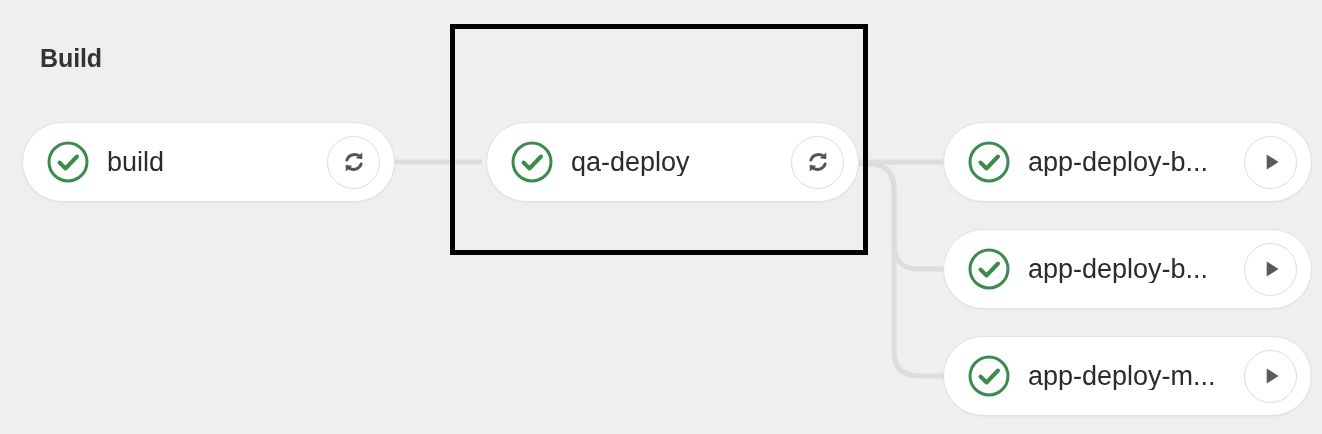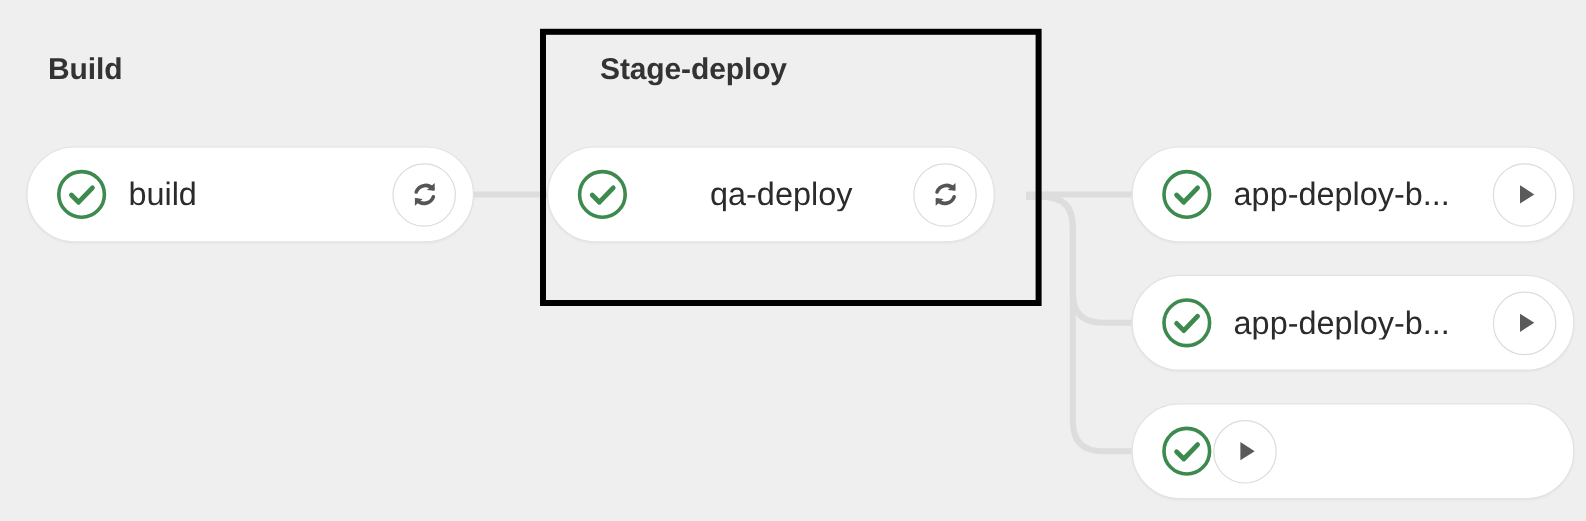--- a/index.html
+++ b/index.html
@@ -70,21 +70,21 @@
     background: #ffffff;
     border: 1px solid #e2e2e2;
     border-radius: 40px;
     box-sizing: border-box;
     display: flex;
     align-items: center;
     box-shadow: 0 1px 2px rgba(0,0,0,0.045);
   }
 
   .node-build   { left: 22px;  top: 122px; width: 373px; }
-  .node-qa      { left: 456px; top: 122px; width: 373px; text-align: center; }
+  .node-qa      { left: 486px; top: 122px; width: 373px; }
   .node-prod-0  { left: 943px; top: 122px; width: 369px; }
   .node-prod-1  { left: 943px; top: 229px; width: 369px; }
   .node-prod-2  { left: 943px; top: 336px; width: 369px; }
 
   .status-icon {
     flex: 0 0 auto;
     margin-left: 23px;
     width: 44px;
     height: 44px;
     display: block;
@@ -130,21 +130,20 @@
 
       <path d="M 855 164 L 869 164 Q 894 164 894 189 L 894 244 Q 894 269 919 269 L 943 269"></path>
 
       <path d="M 855 164 L 869 164 Q 894 164 894 189 L 894 351 Q 894 376 919 376 L 943 376"></path>
     </g>
   </svg>
 
   <div id="selected-stage-box"></div>
 
   <div class="stage-title build">Build</div>
-  <div class="stage-title stage">Stage-deploy</div>
 
   <div class="node node-build">
     <svg class="status-icon" viewBox="0 0 44 44">
       <circle cx="22" cy="22" r="19" fill="none" stroke="#3c8a4e" stroke-width="3"></circle>
       <path d="M 13.5 22.5 L 19.5 28.5 L 31 16.5" fill="none" stroke="#3c8a4e" stroke-width="4" stroke-linecap="round" stroke-linejoin="round"></path>
     </svg>
     <span class="node-label">build</span>
     <button class="action-btn">
       <svg width="30" height="30" viewBox="0 0 24 24">
         <path d="M 17.3 8.1 A 6.6 6.6 0 0 0 6.3 10.4" fill="none" stroke="#555555" stroke-width="2.4" stroke-linecap="round"></path>
@@ -195,20 +194,21 @@
         <polygon points="8,5 19,12 8,19" fill="#5a5a5a"></polygon>
       </svg>
     </button>
   </div>
 
   <div class="node node-prod-2">
     <svg class="status-icon" viewBox="0 0 44 44">
       <circle cx="22" cy="22" r="19" fill="none" stroke="#3c8a4e" stroke-width="3"></circle>
       <path d="M 13.5 22.5 L 19.5 28.5 L 31 16.5" fill="none" stroke="#3c8a4e" stroke-width="4" stroke-linecap="round" stroke-linejoin="round"></path>
     </svg>
+    <span class="node-label">app-deploy-m...</span>
     <button class="action-btn">
       <svg width="26" height="26" viewBox="0 0 24 24">
         <polygon points="8,5 19,12 8,19" fill="#5a5a5a"></polygon>
       </svg>
     </button>
   </div>
 
 </div>
 
 </body></html>

